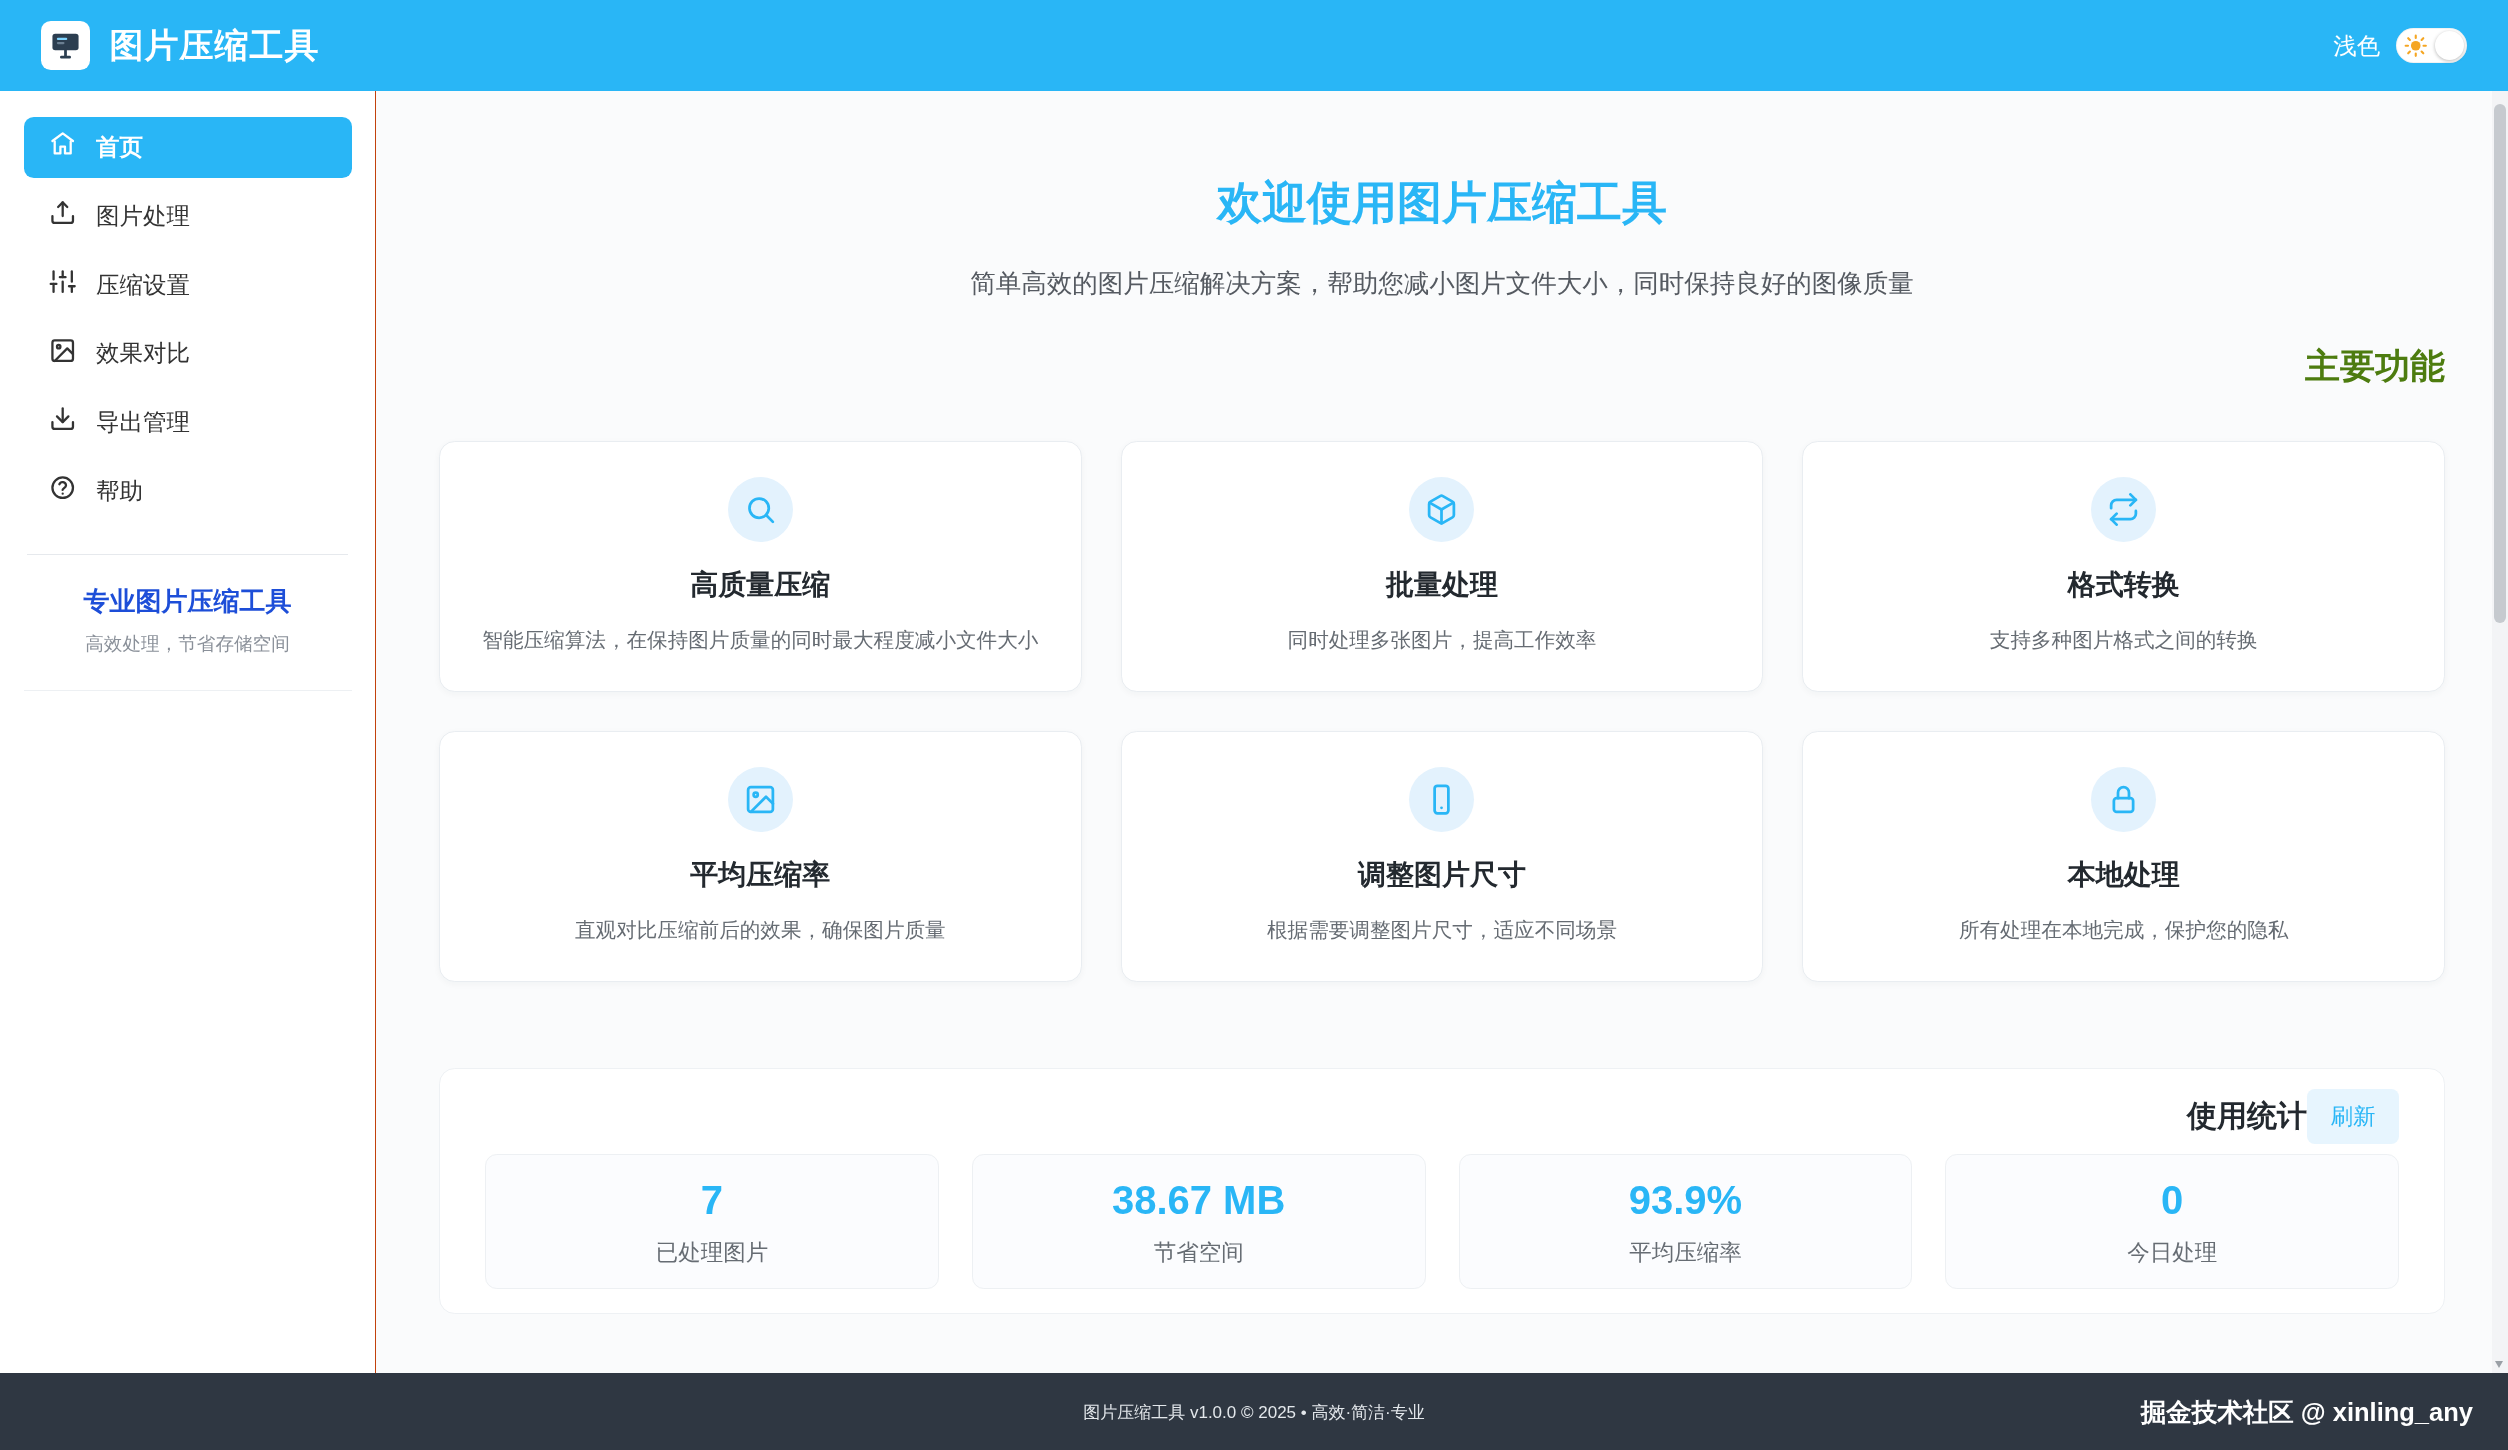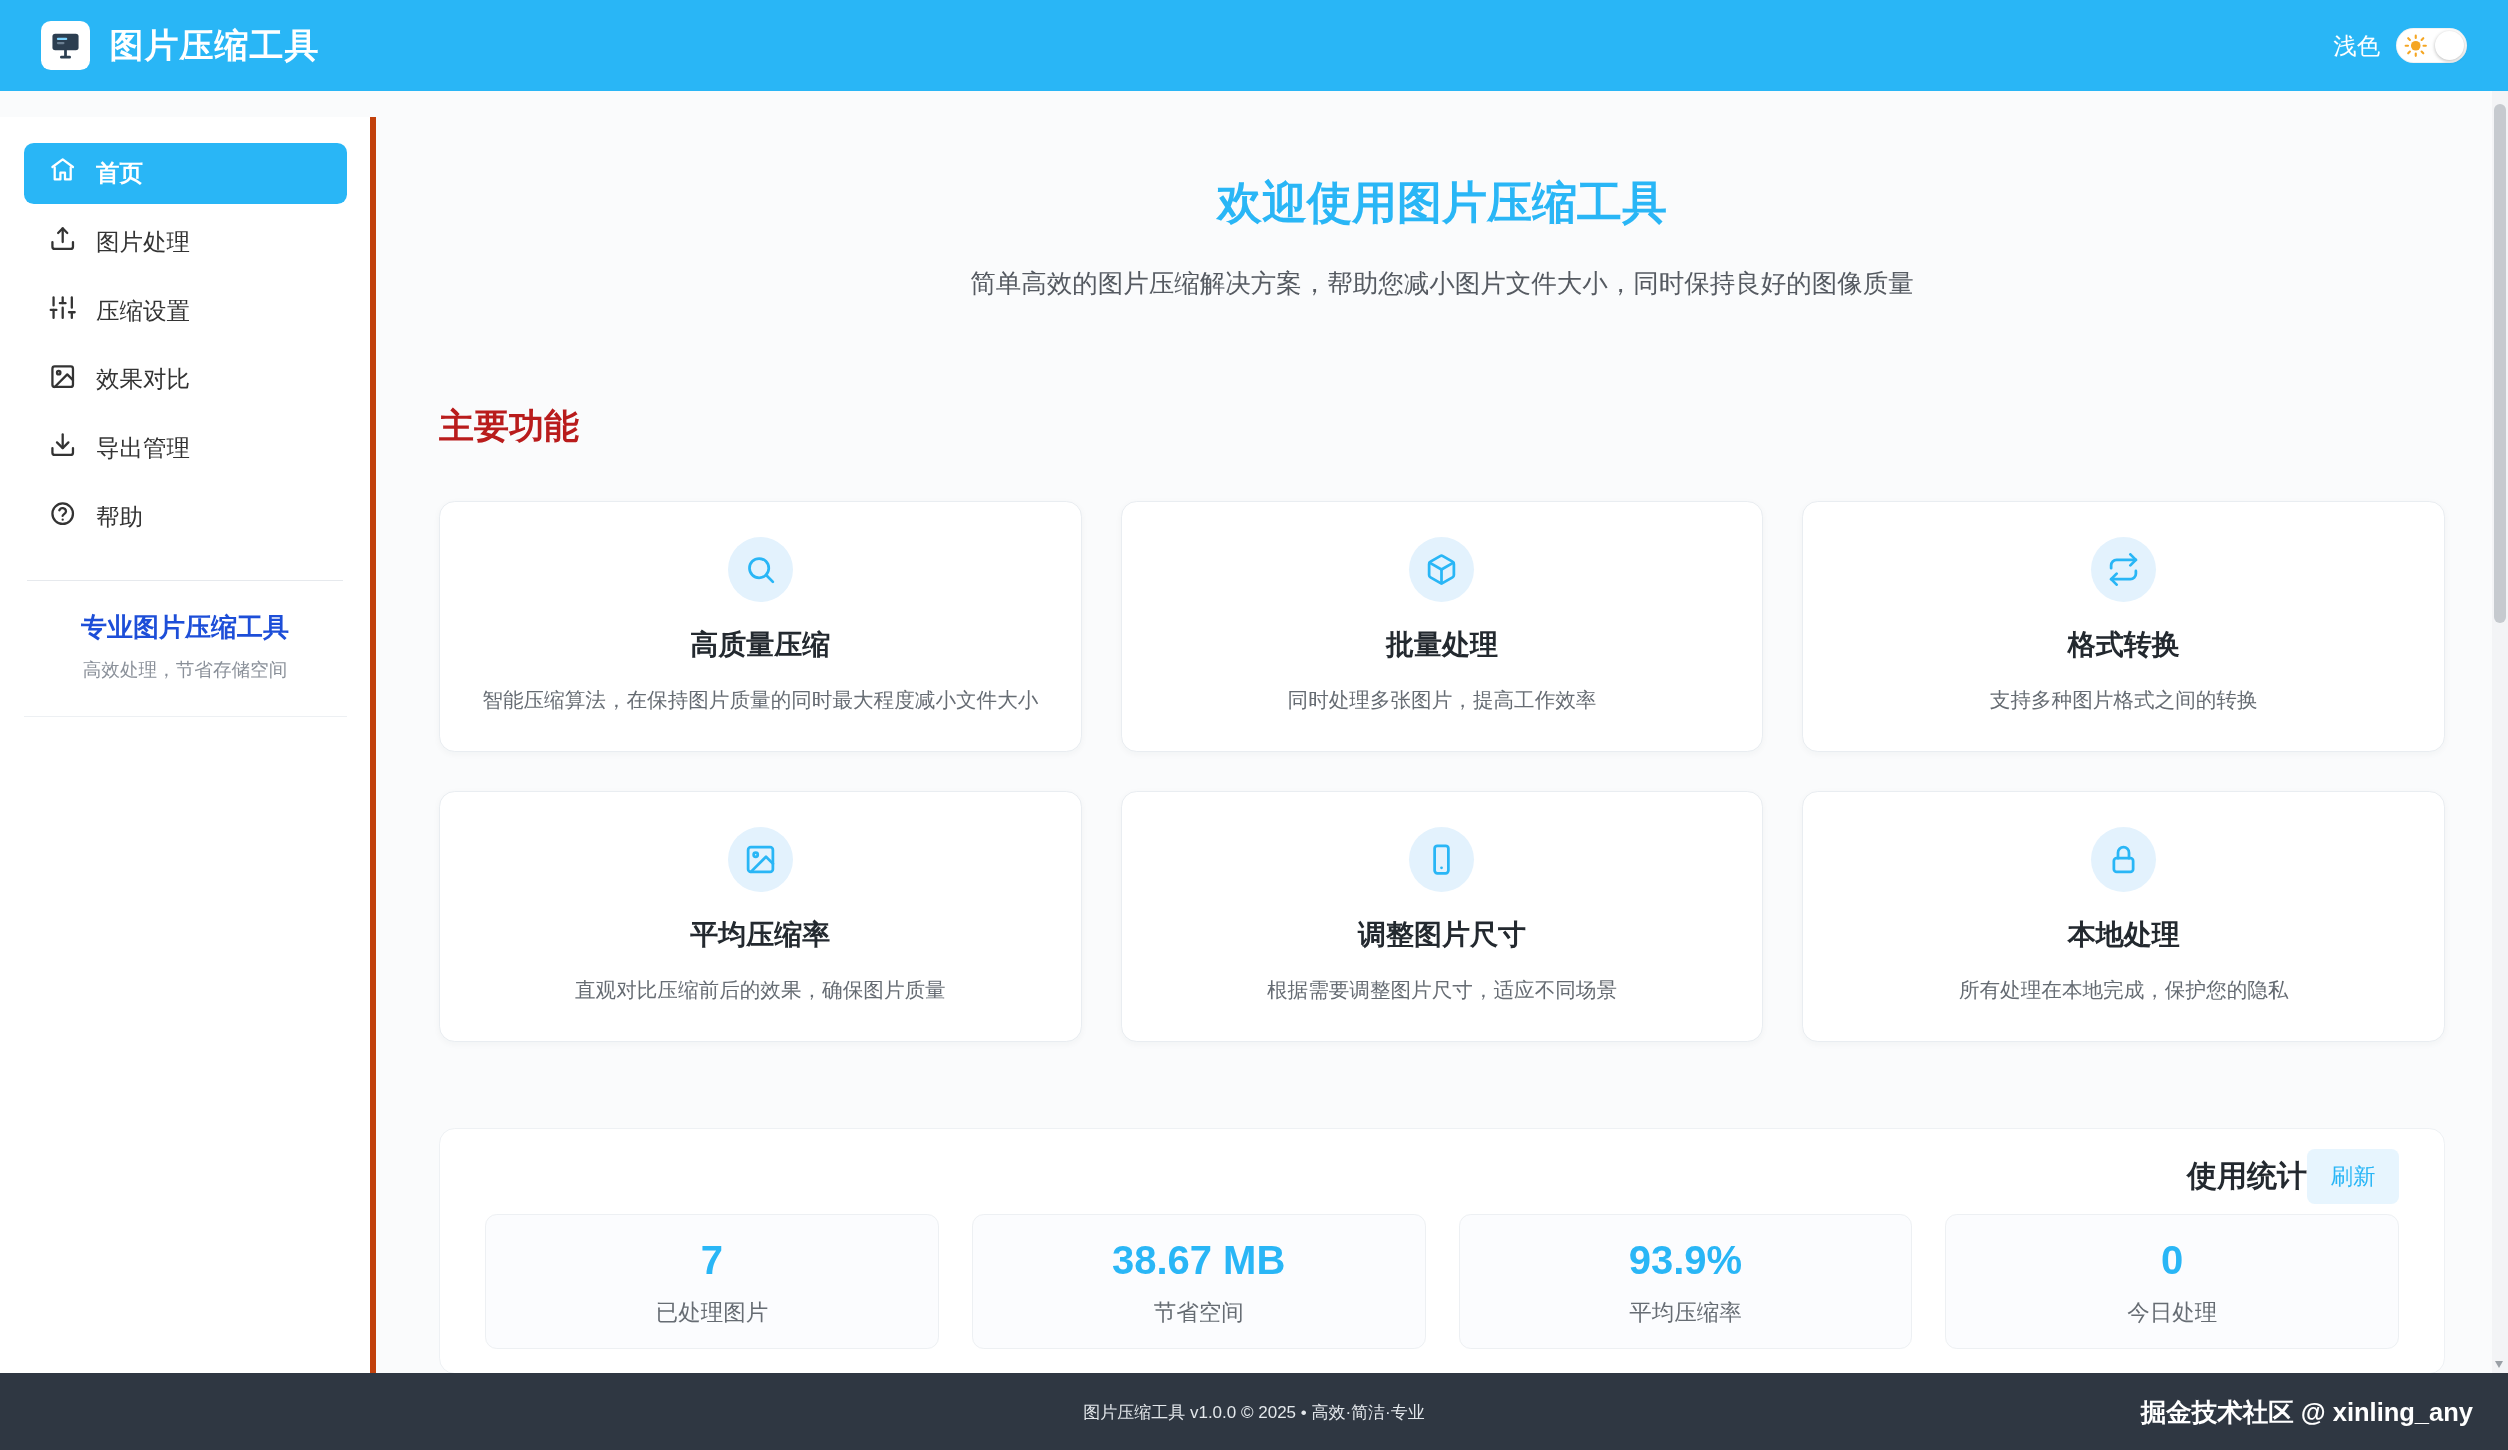--- a/index.html
+++ b/index.html
@@ -22,36 +22,36 @@
     box-shadow:inset 0 0 0 1px rgba(0,0,0,0.05); }
   .toggle .sun { width:25.5px; height:25.5px; margin-left:6.9px; display:flex; }
   .toggle .knob { position:absolute; right:2.9px; top:2.9px; width:29px; height:29px;
     background:#ffffff; border-radius:50%; box-shadow:0 1px 3.9px rgba(0,0,0,0.28); }
 
   
   .body-row { flex:1; display:flex; min-height:0; position:relative; }
 
   
   .sidebar { width:376px; flex:0 0 auto; background:#ffffff;
-    border-right:6px solid #c2410c; padding:25.5px 23.5px 0;margin-top:26px; }
+    border-right:1px solid #c2410c; padding:25.5px 23.5px 0; }
   .side-item { display:flex; align-items:center; gap:19.6px; height:61px; padding:0 25.5px;
     border-radius:9.8px; margin-bottom:7.8px; color:#333333; font-size:23.5px; cursor:pointer; }
   .side-item svg { width:27.4px; height:27.4px; flex:0 0 auto; }
   .side-item.active { background:#29b6f6; color:#ffffff; font-weight:bold; }
   .side-divider { border:none; border-top:1px solid #e6e9ed; margin:33px 3.9px 29px; }
   .side-info { text-align:center; padding:0 7.8px 33px; border-bottom:1px solid #edf0f3; }
   .side-info-title { font-size:26px; font-weight:bold; color:#1d4ed8; margin-bottom:11.8px; }
   .side-info-sub { font-size:18.6px; color:#8a9099; }
 
   
   .main { flex:1; overflow:hidden; padding:55px 63px 0; background:#fafbfc; }
   .welcome-title { margin-top:27.4px; text-align:center; color:#29b6f6;
     font-size:45px; font-weight:bold; }
   .welcome-sub { margin-top:33px; text-align:center; color:#555a61; font-size:25.5px; }
-  .features-title { margin-top:102px; text-align:left; color:#b91c1c;
+  .features-title { margin-top:42px; text-align:right; color:#4d7c0f;
     font-size:35px; font-weight:bold; }
   .features-grid { margin-top:51px; display:grid; grid-template-columns:repeat(3,1fr);
     gap:39px; }
   .card { background:#ffffff; border:1px solid #e9edf1; border-radius:15.7px;
     padding:35px 33px; text-align:center; box-shadow:0 2px 7.8px rgba(20,40,60,0.04); }
   .icon-circle { width:65px; height:65px; border-radius:50%; background:#e3f2fd;
     color:#29b6f6; display:flex; align-items:center; justify-content:center;
     margin:0 auto 23.5px; }
   .icon-circle svg { width:33px; height:33px; }
   .card-title { font-size:28px; font-weight:bold; color:#23292f; margin-bottom:21.6px; }

